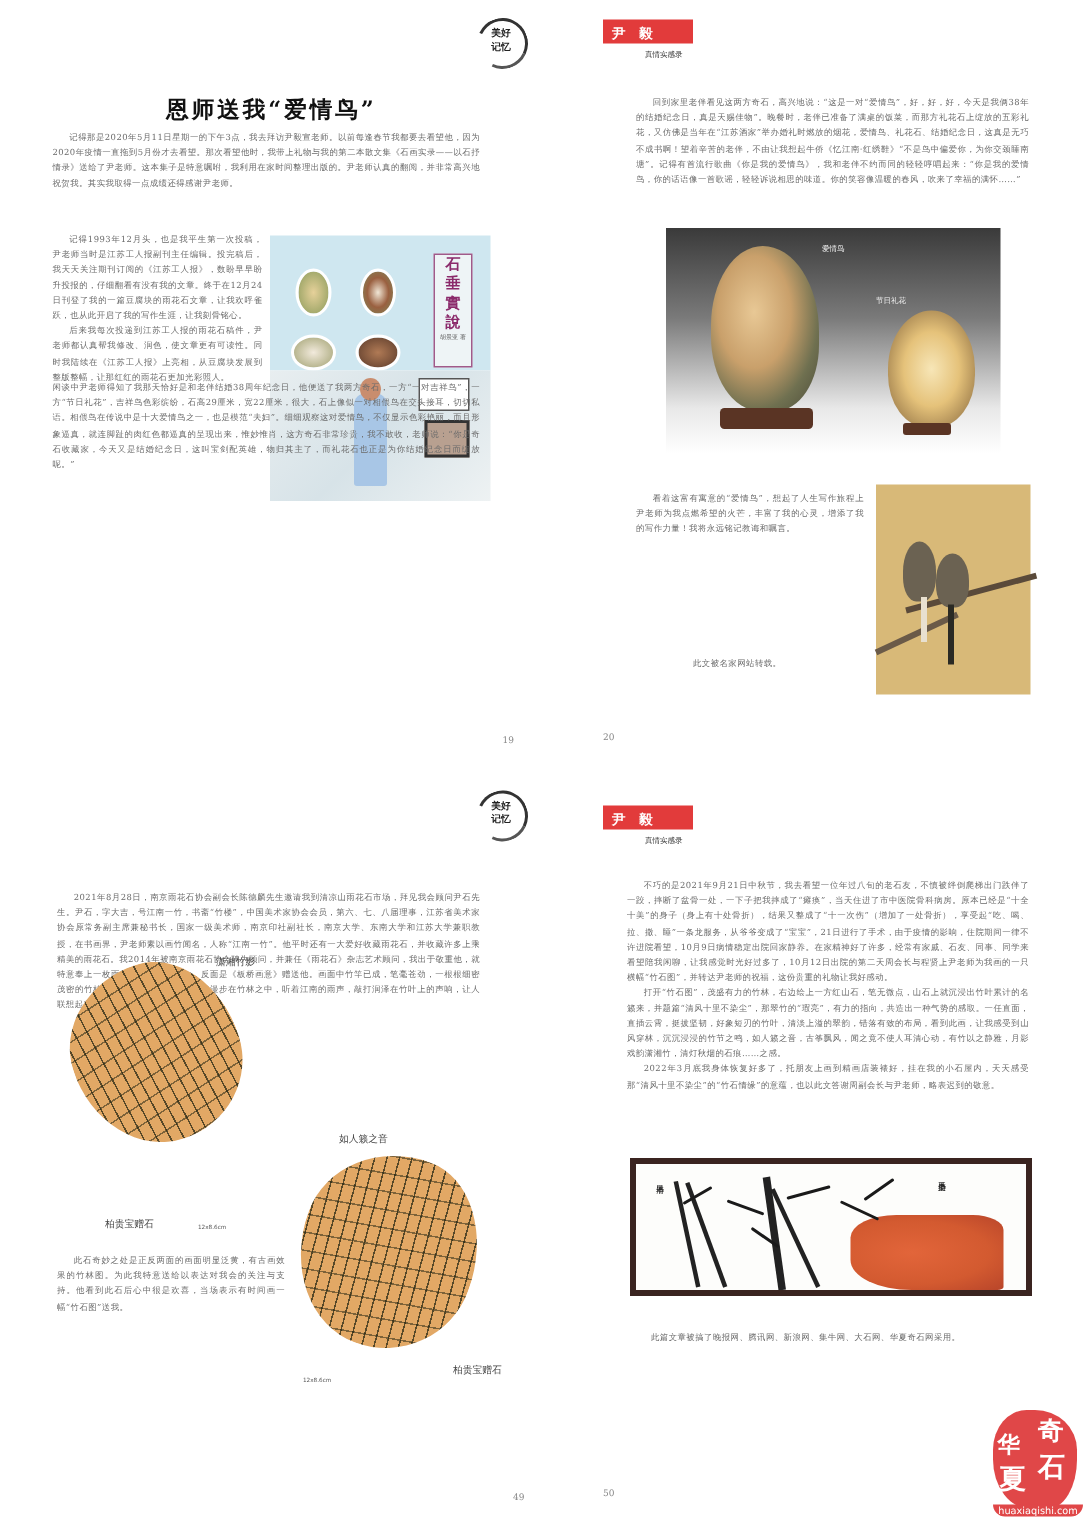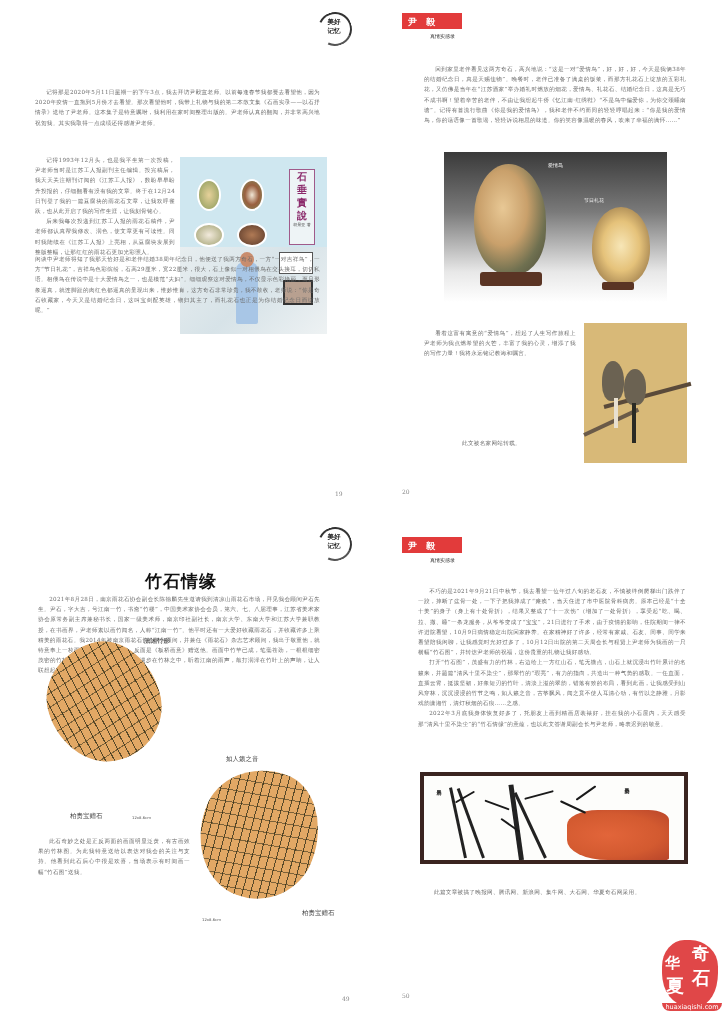--- a/index.html
+++ b/index.html
@@ -86,20 +86,21 @@
 </head>
 <body>
 
 <div class="page p19">
   <div class="badge" style="left:318px; top:12px;"></div>
   <div class="badge-text" style="left:324px; top:18px;">
     <div>美好</div>
     <div>记忆</div>
   </div>
 
+  <div class="title1">恩师送我“爱情鸟”</div>
 
   <div class="col p indent" style="left:35px; top:87px; width:285px;">记得那是2020年5月11日星期一的下午3点，我去拜访尹毅宣老师。以前每逢春节我都要去看望他，因为2020年疫情一直拖到5月份才去看望。那次看望他时，我带上礼物与我的第二本散文集《石画实录——以石抒情录》送给了尹老师。这本集子是特意嘱咐，我利用在家时间整理出版的。尹老师认真的翻阅，并非常高兴地祝贺我。其实我取得一点成绩还得感谢尹老师。</div>
 
   <div class="col" style="left:35px; top:155px; width:140px;">
     <p class="p indent">记得1993年12月头，也是我平生第一次投稿，尹老师当时是江苏工人报副刊主任编辑。投完稿后，我天天关注期刊订阅的《江苏工人报》，数盼早早盼升投报的，仔细翻看有没有我的文章。终于在12月24日刊登了我的一篇豆腐块的雨花石文章，让我欢呼雀跃，也从此开启了我的写作生涯，让我刻骨铭心。</p>
     <p class="p indent">后来我每次投递到江苏工人报的雨花石稿件，尹老师都认真帮我修改、润色，使文章更有可读性。同时我陆续在《江苏工人报》上亮相，从豆腐块发展到整版整幅，让那红红的雨花石更加光彩照人。</p>
   </div>
 
   <div class="cover">
     <div class="stone" style="left:17px; top:22px; width:24px; height:32px; background:radial-gradient(#e6d19a,#8a9a5a);"></div>
@@ -158,21 +159,20 @@
   <div class="pagenum" style="left:40px; top:488px;">20</div>
 </div>
 
 <div class="page p49">
   <div class="badge" style="left:318px; top:16px;"></div>
   <div class="badge-text" style="left:324px; top:22px;">
     <div>美好</div>
     <div>记忆</div>
   </div>
 
-  <div class="title2">竹石情缘</div>
 
   <p class="col p indent" style="left:38px; top:83px; width:282px;">2021年8月28日，南京雨花石协会副会长陈德麟先生邀请我到清凉山雨花石市场，拜见我会顾问尹石先生。尹石，字大吉，号江南一竹，书斋“竹楼”，中国美术家协会会员，第六、七、八届理事，江苏省美术家协会原常务副主席兼秘书长，国家一级美术师，南京印社副社长，南京大学、东南大学和江苏大学兼职教授，在书画界，尹老师素以画竹闻名，人称“江南一竹”。他平时还有一大爱好收藏雨花石，并收藏许多上乘精美的雨花石。我2014年被南京雨花石协会聘为顾问，并兼任《雨花石》杂志艺术顾问，我出于敬重他，就特意奉上一枚雨花石《潇湘竹影》，反面是《板桥画意》赠送他。画面中竹竿已成，笔毫苍劲，一根根细密茂密的竹枝呈现出生机勃勃景象，仿佛漫步在竹林之中，听着江南的雨声，敲打润泽在竹叶上的声响，让人联想起花落蝉，风华绝代的奇章。</p>
 
   <div class="cap" style="left:122px; top:126px;">潇湘竹影</div>
   <div class="bstone1"></div>
   <div class="cap" style="left:48px; top:301px;">柏贵宝赠石</div>
   <div class="size" style="left:132px; top:304px;">12x8.6cm</div>
 
   <div class="cap" style="left:204px; top:244px;">如人籁之音</div>
   <div class="bstone2"></div>

